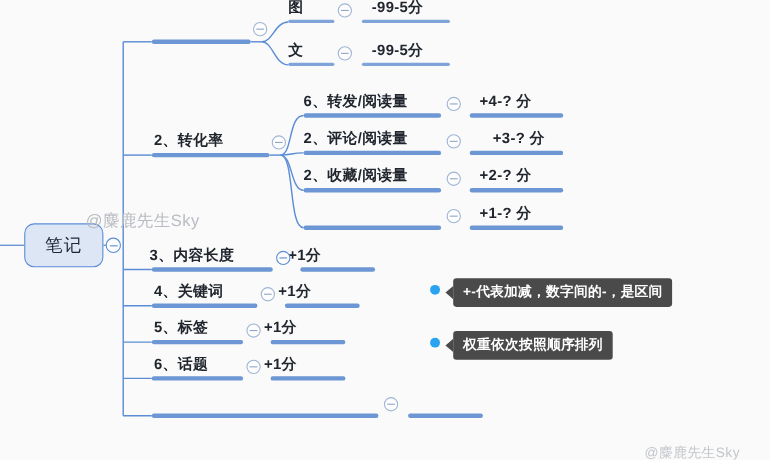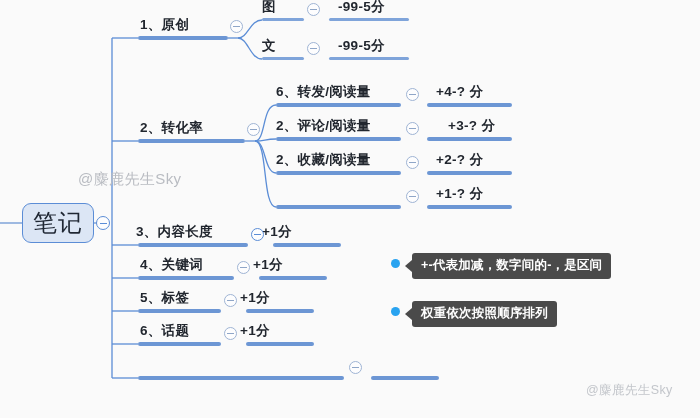--- a/index.html
+++ b/index.html
@@ -39,21 +39,21 @@
     height: 40px;
     border: 1.6px solid #5B8DD6;
     border-radius: 9px;
     background: #DCE6F5;
     box-sizing: border-box;
     display: flex;
     align-items: center;
     justify-content: center;
   }
   .root-label {
-    font-size: 24px;
+    font-size: 16px;
     color: #1f2733;
     letter-spacing: 1px;
   }
 
   
   .topic {
     position: absolute;
     height: 30px;
   }
   .topic .txt {
@@ -152,20 +152,21 @@
     background: #29A3F0;
   }
 
   
   .watermark {
     position: absolute;
     font-size: 15px;
     color: #b9bcc2;
     white-space: nowrap;
     letter-spacing: 0.4px;
+    margin-top: 21px;
   }
   .watermark.small {
     font-size: 12.5px;
     color: #c3c6cb;
   }
 </style>
 </head>
 <body>
 
 <div id="canvas">
@@ -194,23 +195,20 @@
     <path d="M255 141 C 266 141 264 139 276 139" stroke="#5B8DD6" stroke-width="1.3" fill="none"></path>
     <path d="M255 141 C 266 141 264 173 276 173" stroke="#5B8DD6" stroke-width="1.3" fill="none"></path>
     <path d="M255 141 C 268 141 262 207 276 207" stroke="#5B8DD6" stroke-width="1.3" fill="none"></path>
   </svg>
 
   <div class="root-node">
     <span class="root-label">笔记</span>
   </div>
   <div class="toggle root-toggle strong" style="left:96px; top:216px;"></div>
 
-  <div class="topic" style="left:140px; top:10px; width:110px;">
-    <span class="txt">1、原创</span>
-  </div>
   <div class="bar" style="left:138px; top:36px; width:90px;"></div>
   <div class="toggle" style="left:230px; top:20px;"></div>
 
   <div class="topic" style="left:262px; top:-8px; width:60px;">
     <span class="txt">图</span>
     <span class="val" style="left:76px;">-99-5分</span>
   </div>
   <div class="bar thin" style="left:262px; top:18px; width:42px;"></div>
   <div class="bar thin" style="left:329px; top:18px; width:80px;"></div>
   <div class="toggle" style="left:307px; top:3px;"></div>

